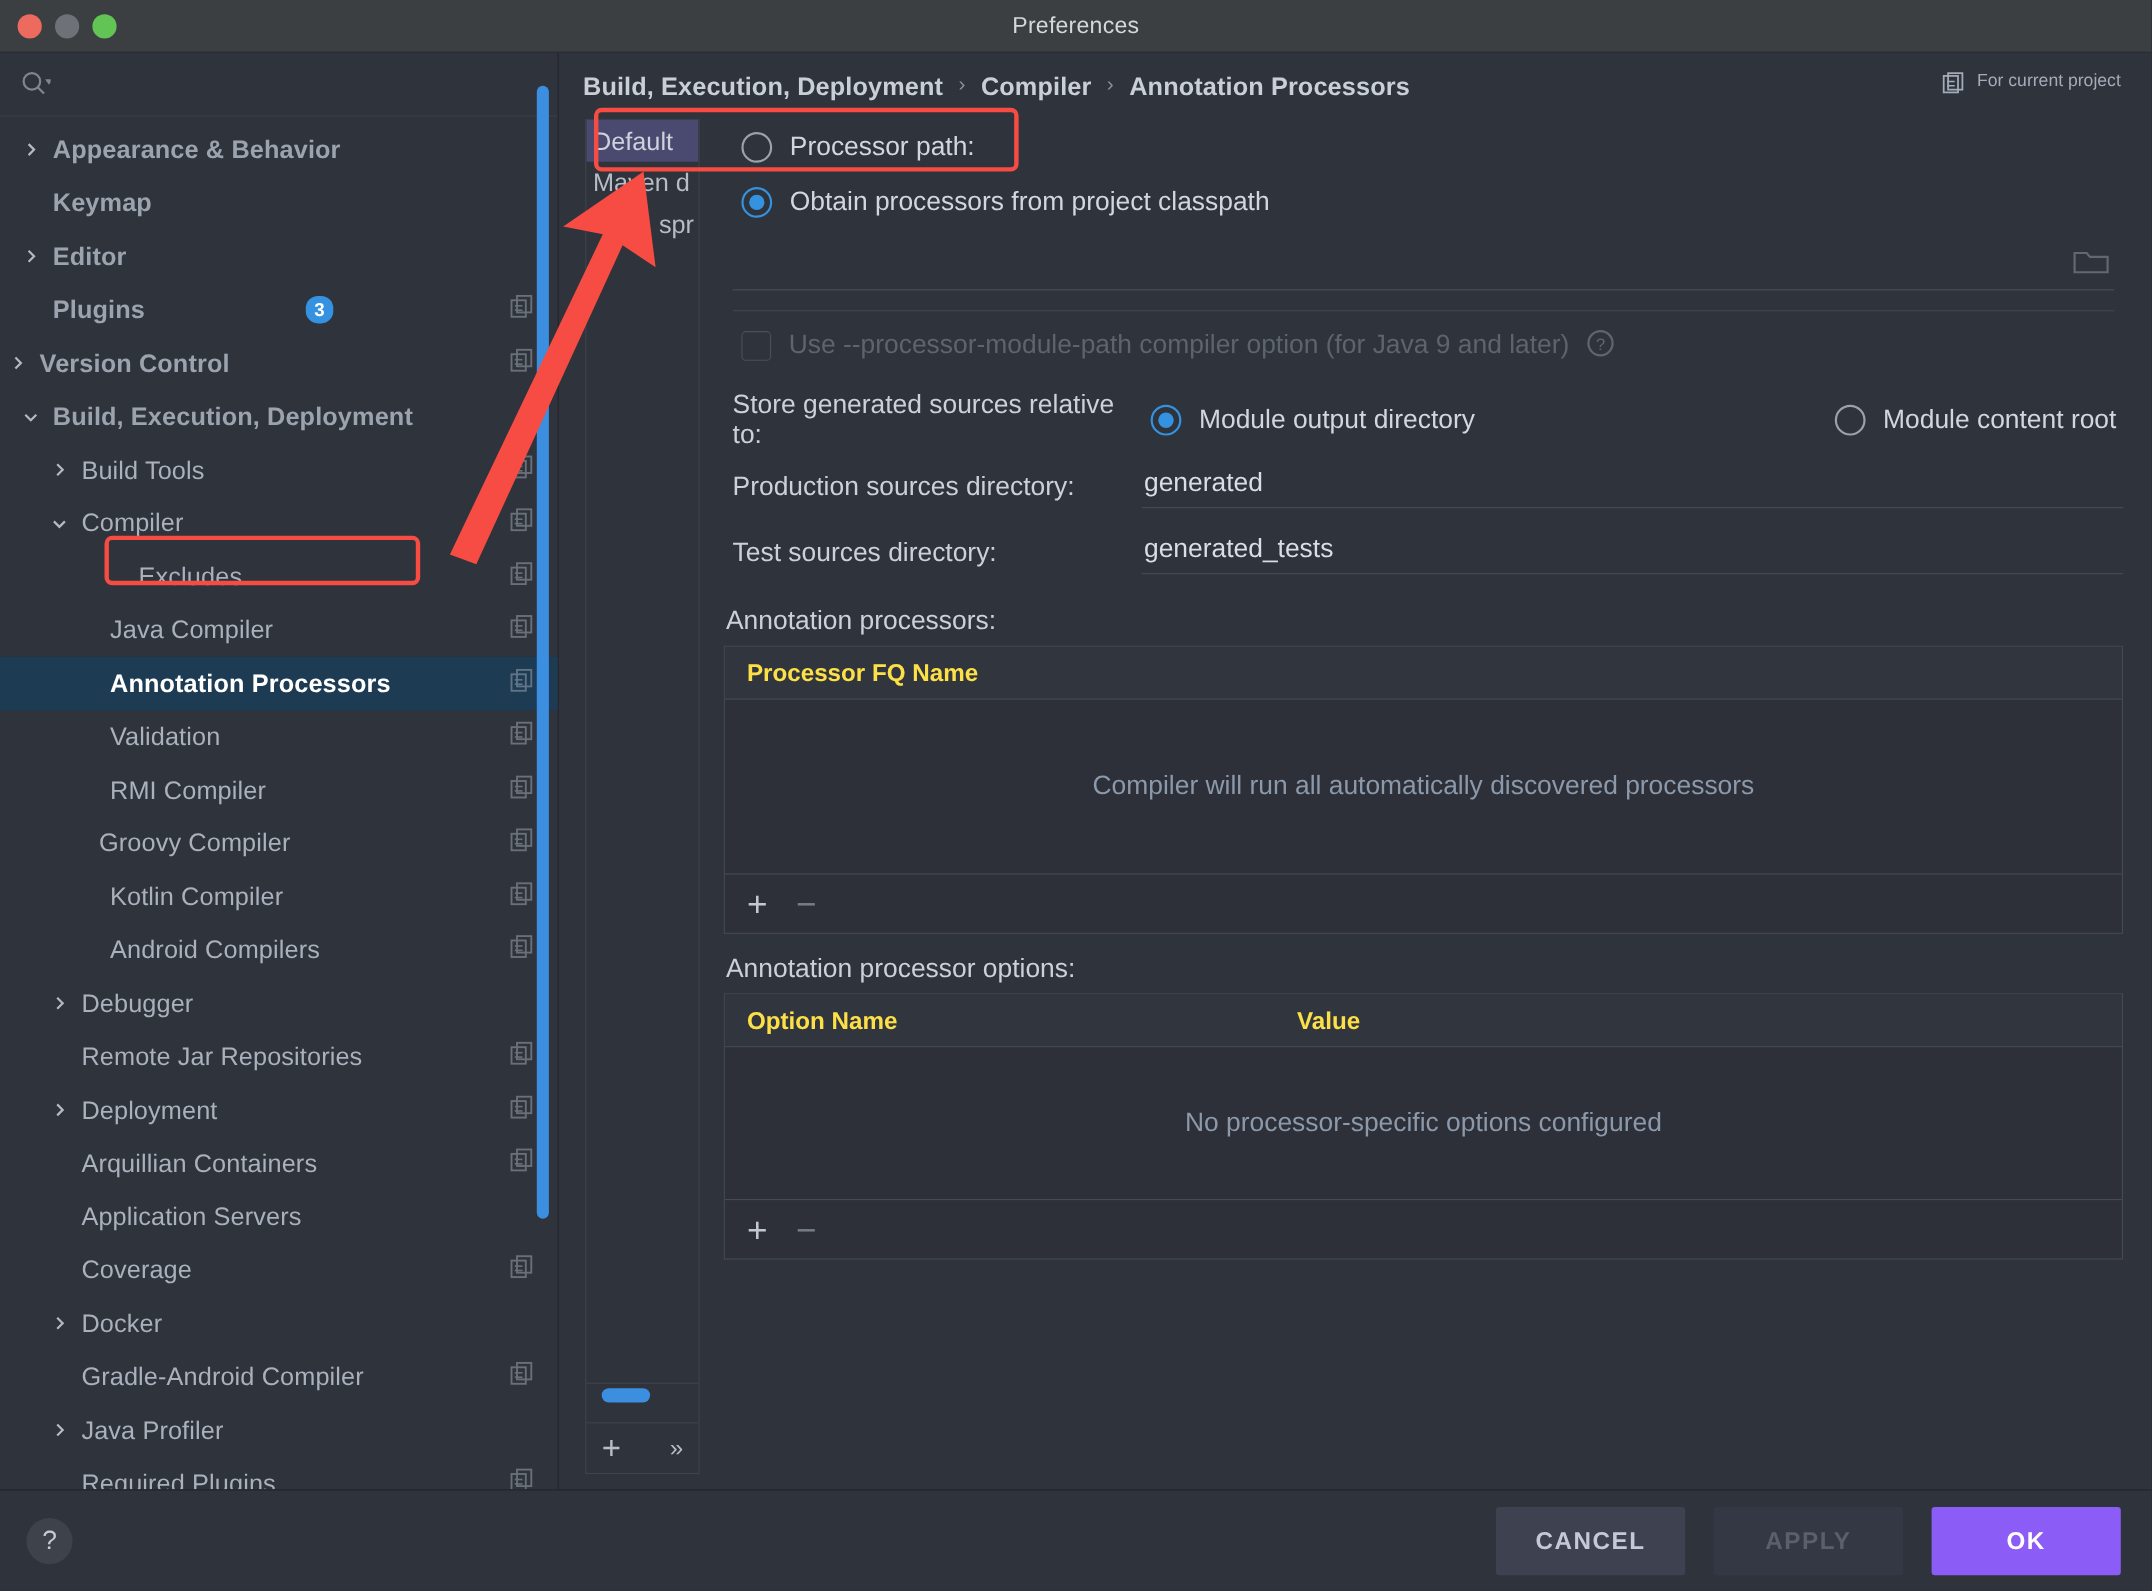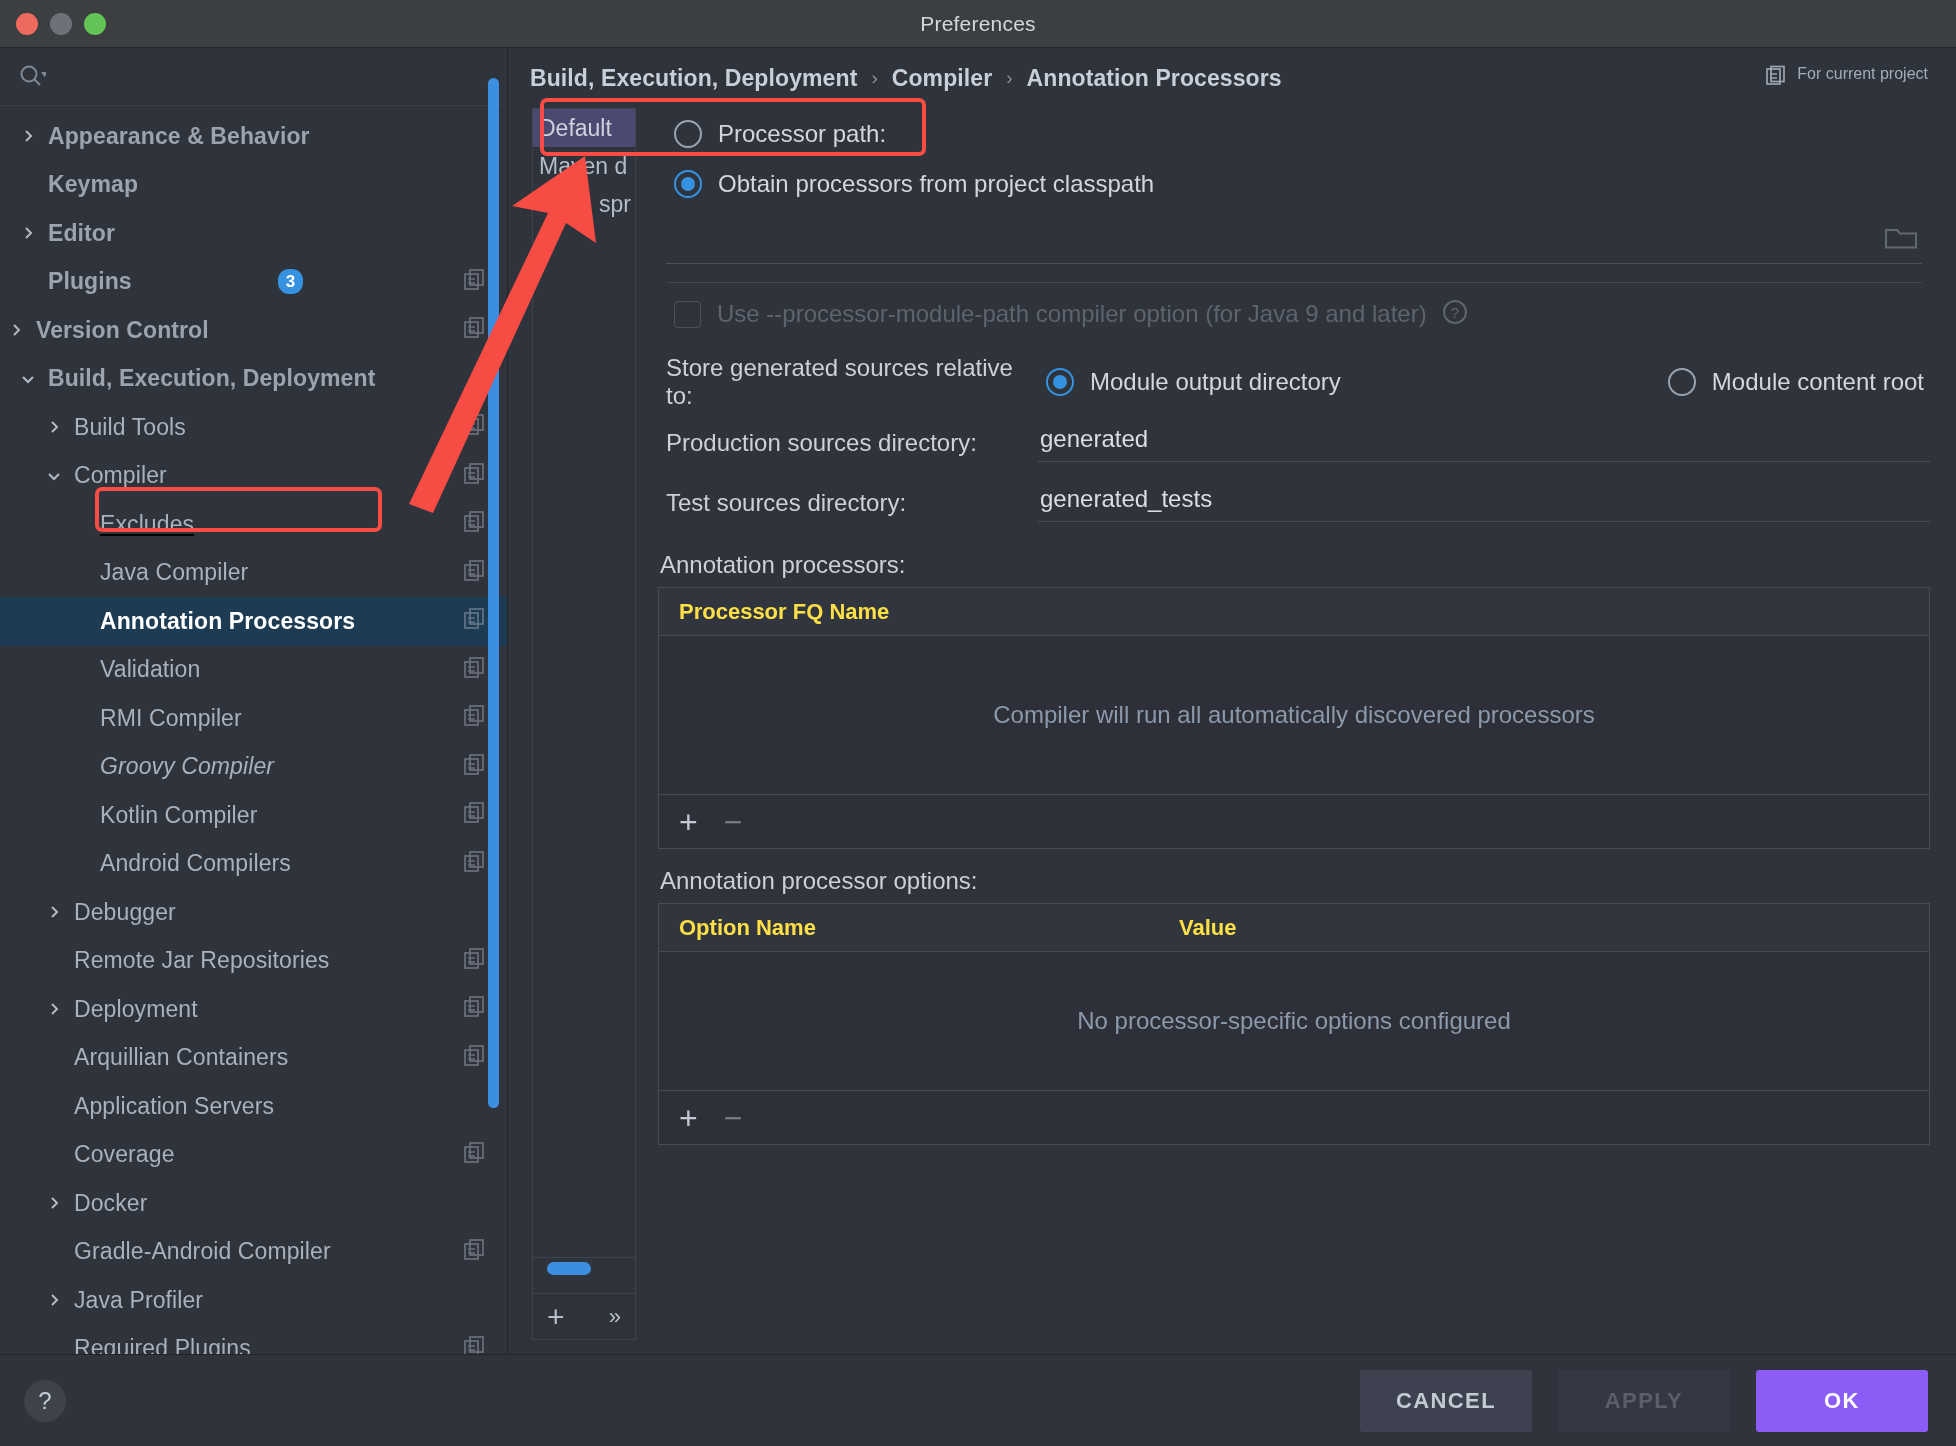--- a/index.html
+++ b/index.html
@@ -348,21 +348,21 @@
               </svg>
             </span>
             <span class="lbl" style="margin-left: 10px;">Compiler</span>
             <span class="copy-icon" style="margin-left: auto;"><svg width="24" height="24" viewBox="0 0 24 24">
                 <rect x="2" y="6" width="13" height="15" fill="none" stroke="#9aa2ae" stroke-width="1.7"></rect>
                 <rect x="7" y="2" width="13" height="15" fill="none" stroke="#9aa2ae" stroke-width="1.7"></rect>
                 <line x1="5" y1="11" x2="12" y2="11" stroke="#9aa2ae" stroke-width="1.5"></line>
                 <line x1="5" y1="15" x2="12" y2="15" stroke="#9aa2ae" stroke-width="1.5"></line>
               </svg></span>
           </div>
-          <div class="tree-row" style="padding-left: 70px; text-decoration: underline;">
+          <div class="tree-row" style="padding-left: 96px;">
             <span class="arrow"></span>
             <span class="lbl" style="margin-left: 10px;">Excludes</span>
             <span class="copy-icon" style="margin-left: auto;"><svg width="24" height="24" viewBox="0 0 24 24">
                 <rect x="2" y="6" width="13" height="15" fill="none" stroke="#9aa2ae" stroke-width="1.7"></rect>
                 <rect x="7" y="2" width="13" height="15" fill="none" stroke="#9aa2ae" stroke-width="1.7"></rect>
                 <line x1="5" y1="11" x2="12" y2="11" stroke="#9aa2ae" stroke-width="1.5"></line>
                 <line x1="5" y1="15" x2="12" y2="15" stroke="#9aa2ae" stroke-width="1.5"></line>
               </svg></span>
           </div>
           <div class="tree-row" style="padding-left: 70px;">
@@ -400,21 +400,21 @@
             <span class="lbl" style="margin-left: 10px;">RMI Compiler</span>
             <span class="copy-icon" style="margin-left: auto;"><svg width="24" height="24" viewBox="0 0 24 24">
                 <rect x="2" y="6" width="13" height="15" fill="none" stroke="#9aa2ae" stroke-width="1.7"></rect>
                 <rect x="7" y="2" width="13" height="15" fill="none" stroke="#9aa2ae" stroke-width="1.7"></rect>
                 <line x1="5" y1="11" x2="12" y2="11" stroke="#9aa2ae" stroke-width="1.5"></line>
                 <line x1="5" y1="15" x2="12" y2="15" stroke="#9aa2ae" stroke-width="1.5"></line>
               </svg></span>
           </div>
           <div class="tree-row" style="padding-left: 70px;">
             <span class="arrow"></span>
-            <span class="lbl" style="margin-left: 10px; font-style: italic;">Groovy Compiler</span>
+            <span class="lbl" style="">Groovy Compiler</span>
             <span class="copy-icon" style="margin-left: auto;"><svg width="24" height="24" viewBox="0 0 24 24">
                 <rect x="2" y="6" width="13" height="15" fill="none" stroke="#9aa2ae" stroke-width="1.7"></rect>
                 <rect x="7" y="2" width="13" height="15" fill="none" stroke="#9aa2ae" stroke-width="1.7"></rect>
                 <line x1="5" y1="11" x2="12" y2="11" stroke="#9aa2ae" stroke-width="1.5"></line>
                 <line x1="5" y1="15" x2="12" y2="15" stroke="#9aa2ae" stroke-width="1.5"></line>
               </svg></span>
           </div>
           <div class="tree-row" style="padding-left: 70px;">
             <span class="arrow"></span>
             <span class="lbl" style="margin-left: 10px;">Kotlin Compiler</span>

